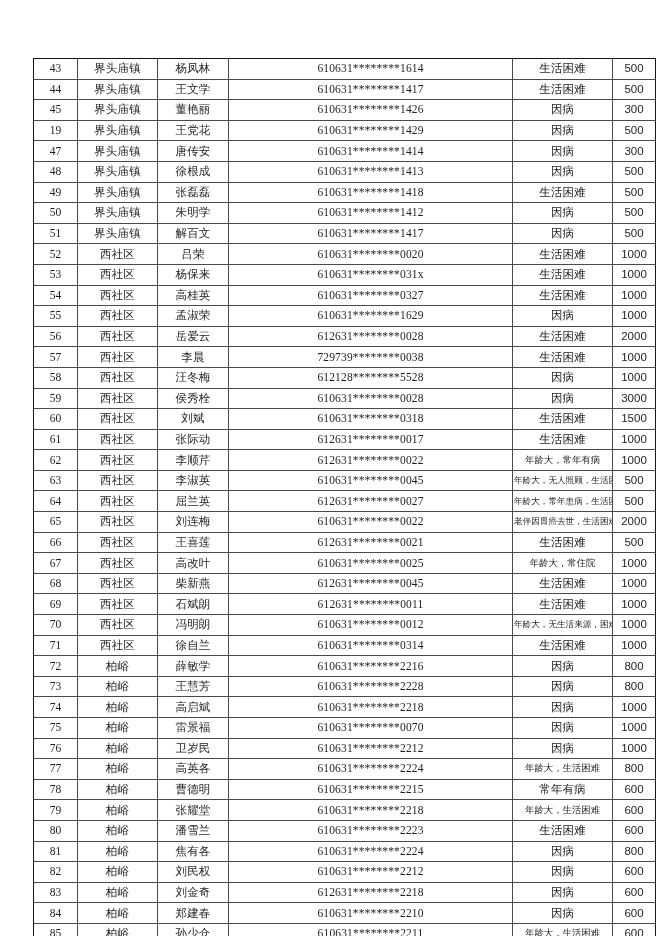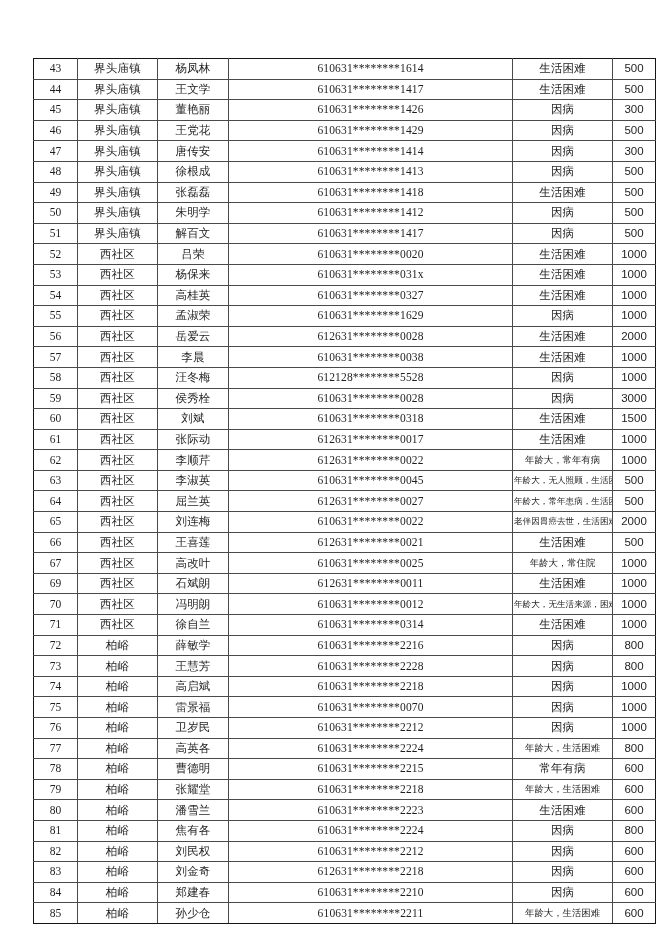--- a/index.html
+++ b/index.html
@@ -126,21 +126,21 @@
           <tr>
             <td class="seq">45</td>
             <td class="area">界头庙镇</td>
             <td class="name">董艳丽</td>
             <td class="idnum">610631********1426</td>
             <td class="reason">因病</td>
             <td class="amount">300</td>
             <td class="blank"></td>
           </tr>
           <tr>
-            <td class="seq">46</td>
+            <td class="seq">19</td>
             <td class="area">界头庙镇</td>
             <td class="name">王党花</td>
             <td class="idnum">610631********1429</td>
             <td class="reason">因病</td>
             <td class="amount">500</td>
             <td class="blank"></td>
           </tr>
           <tr>
             <td class="seq">47</td>
             <td class="area">界头庙镇</td>
@@ -228,21 +228,21 @@
             <td class="name">岳爱云</td>
             <td class="idnum">612631********0028</td>
             <td class="reason">生活困难</td>
             <td class="amount">2000</td>
             <td class="blank"></td>
           </tr>
           <tr>
             <td class="seq">57</td>
             <td class="area">西社区</td>
             <td class="name">李晨</td>
-            <td class="idnum">610631********0038</td>
+            <td class="idnum">729739********0038</td>
             <td class="reason">生活困难</td>
             <td class="amount">1000</td>
             <td class="blank"></td>
           </tr>
           <tr>
             <td class="seq">58</td>
             <td class="area">西社区</td>
             <td class="name">汪冬梅</td>
             <td class="idnum">612128********5528</td>
             <td class="reason">因病</td>
@@ -320,20 +320,29 @@
             <td class="reason">生活困难</td>
             <td class="amount">500</td>
             <td class="blank"></td>
           </tr>
           <tr>
             <td class="seq">67</td>
             <td class="area">西社区</td>
             <td class="name">高改叶</td>
             <td class="idnum">610631********0025</td>
             <td class="reason long">年龄大，常住院</td>
+            <td class="amount">1000</td>
+            <td class="blank"></td>
+          </tr>
+          <tr>
+            <td class="seq">68</td>
+            <td class="area">西社区</td>
+            <td class="name">柴新燕</td>
+            <td class="idnum">612631********0045</td>
+            <td class="reason">生活困难</td>
             <td class="amount">1000</td>
             <td class="blank"></td>
           </tr>
           <tr>
             <td class="seq">69</td>
             <td class="area">西社区</td>
             <td class="name">石斌朗</td>
             <td class="idnum">612631********0011</td>
             <td class="reason">生活困难</td>
             <td class="amount">1000</td>

